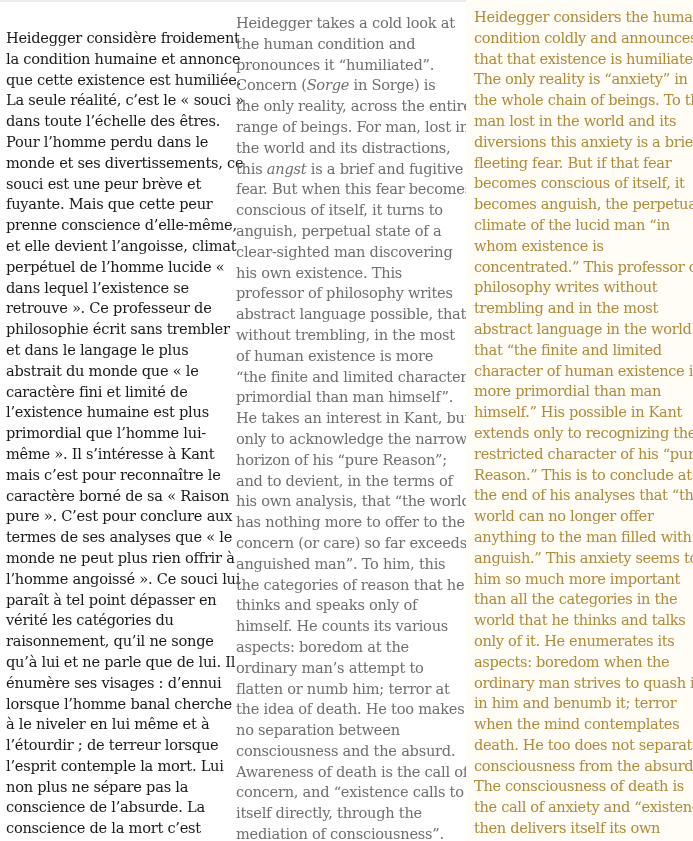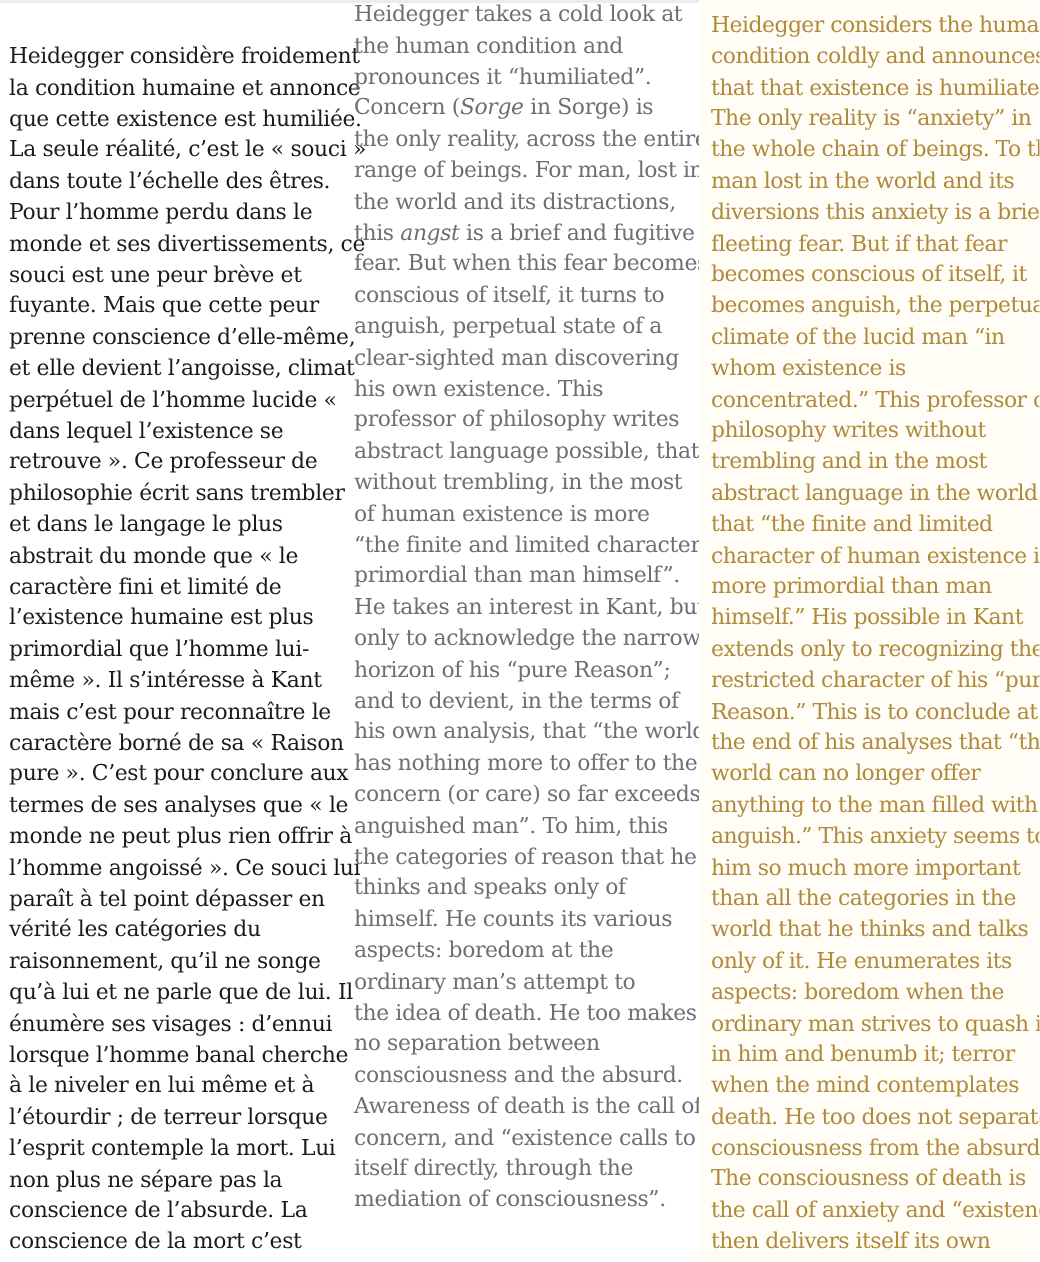--- a/index.html
+++ b/index.html
@@ -35,21 +35,21 @@
     }
     .col-fr {
       left: 0;
       width: 230px;
       padding: 28px 0 0 6px;
       color: #1a1a1a;
     }
     .col-en1 {
       left: 230px;
       width: 236px;
-      padding: 0 0 0 6px;
+      padding: 13px 0 0 6px;
       color: #6f6f6f;
     }
     .col-en2 {
       left: 466px;
       width: 227px;
       padding: 7px 0 0 8px;
       color: #b08a3c;
       background: #fffdf6;
     }
     .col-en2 .line { letter-spacing: -0.35px; }
@@ -127,20 +127,21 @@
     <span class="line"><span>and to devient, in the terms of</span></span>
     <span class="line"><span>his own analysis, that “the world</span></span>
     <span class="line"><span>has nothing more to offer to the</span></span>
     <span class="line"><span>concern (or care) so far exceeds</span></span>
     <span class="line"><span>anguished man”. To him, this</span></span>
     <span class="line"><span>the categories of reason that he</span></span>
     <span class="line"><span>thinks and speaks only of</span></span>
     <span class="line"><span>himself. He counts its various</span></span>
     <span class="line"><span>aspects: boredom at the</span></span>
     <span class="line"><span>ordinary man’s attempt to</span></span>
+    <span class="line"><span>flatten or numb him; terror at</span></span>
     <span class="line"><span>the idea of death. He too makes</span></span>
     <span class="line"><span>no separation between</span></span>
     <span class="line"><span>consciousness and the absurd.</span></span>
     <span class="line"><span>Awareness of death is the call of</span></span>
     <span class="line"><span>concern, and “existence calls to</span></span>
     <span class="line"><span>itself directly, through the</span></span>
     <span class="line"><span>mediation of consciousness”.</span></span>
   </div>
 <div class="col col-en2" id="col-en2">
     <span class="line">Heidegger considers the human</span>

